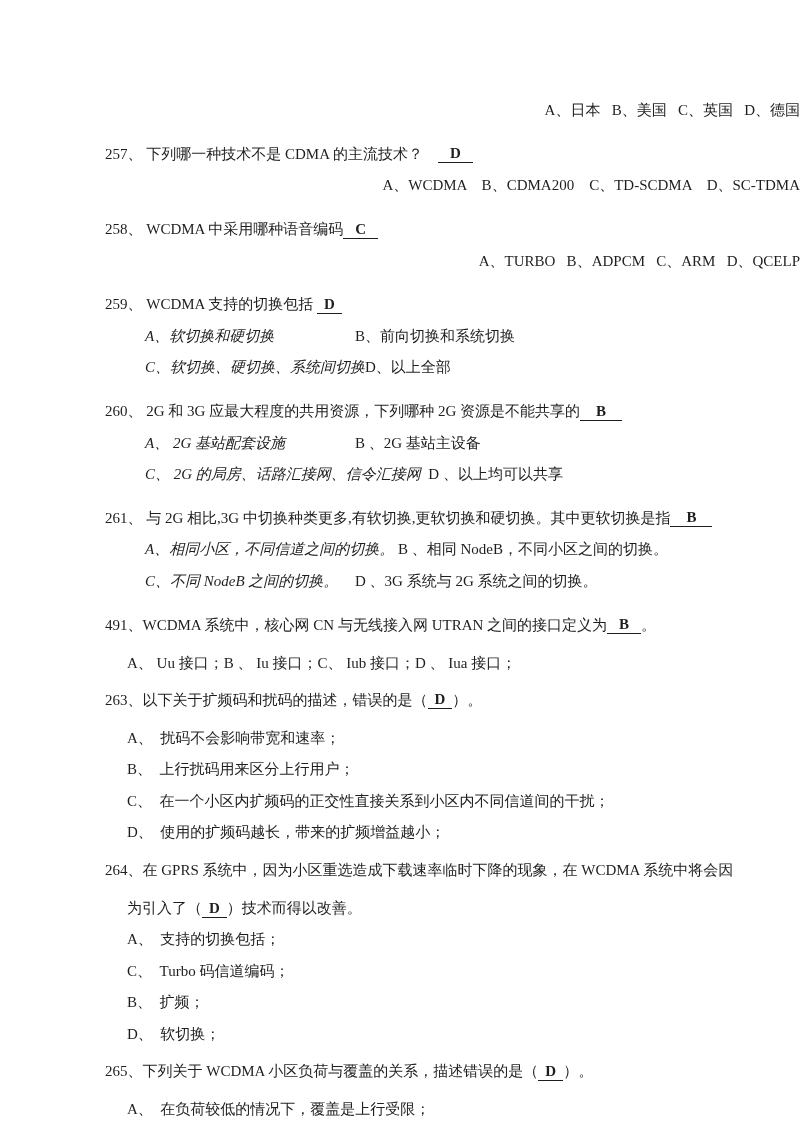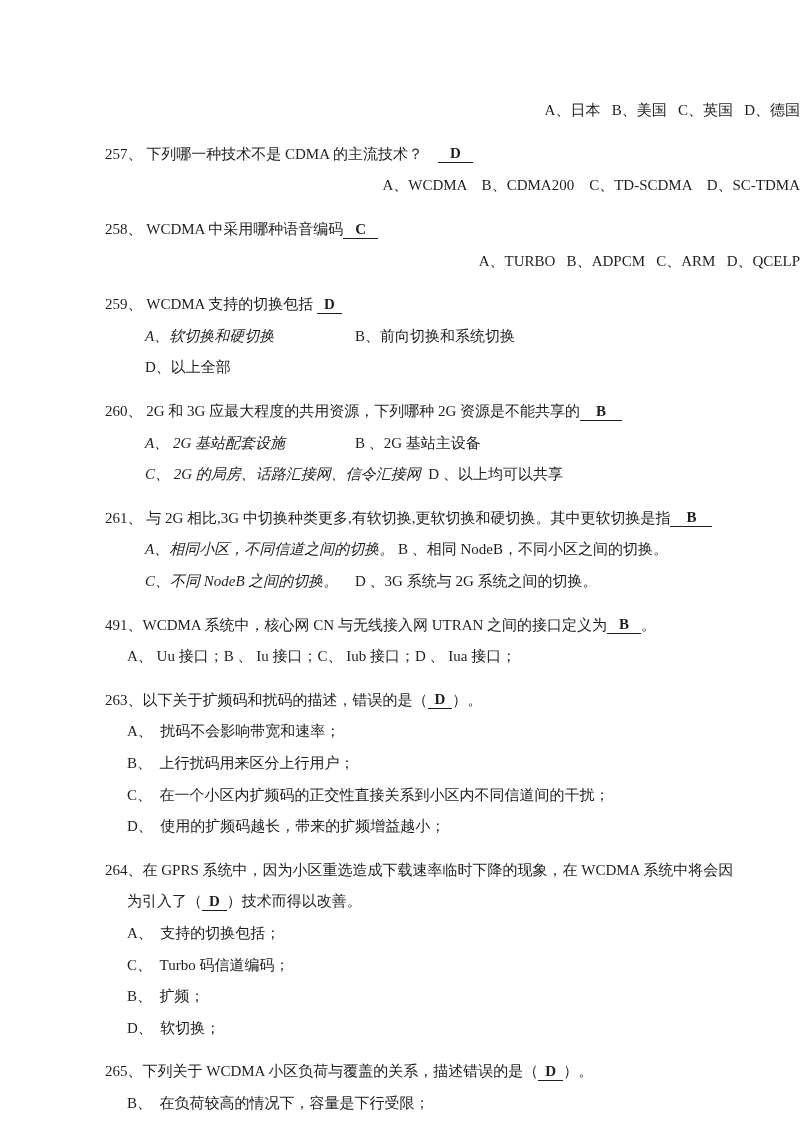--- a/index.html
+++ b/index.html
@@ -20,21 +20,21 @@
   }
   .line {
     height: 31.6px;
     display: flex;
     align-items: center;
     white-space: pre;
   }
   .ind-q  { padding-left: 105px; margin-top: 12px; }  
   .ind-o  { padding-left: 137px; justify-content: flex-end; }  
   .ind-r  { padding-left: 145px; }  
-  .ind-o2 { padding-left: 127px; }  
+  .ind-o2 { padding-left: 127px; align-items: flex-end; }  
   .colA {
     display: inline-block;
     min-width: 210px;
     white-space: pre;
     font-style: italic;
   }
   .ans {
     font-weight: 700;
     border-bottom: 1.5px solid #1e1e1e;
     padding: 0 12px;
@@ -54,21 +54,21 @@
   <div class="line ind-o"><span>A、日本   B、美国   C、英国   D、德国</span></div>
 
   <div class="line ind-q"><span>257、 下列哪一种技术不是 CDMA 的主流技术？    </span><span class="ans">D</span></div>
   <div class="line ind-o"><span>A、WCDMA    B、CDMA200    C、TD-SCDMA    D、SC-TDMA</span></div>
 
   <div class="line ind-q"><span>258、 WCDMA 中采用哪种语音编码</span><span class="ans">C</span></div>
   <div class="line ind-o"><span>A、TURBO   B、ADPCM   C、ARM   D、QCELP</span></div>
 
   <div class="line ind-q"><span>259、 WCDMA 支持的切换包括 </span><span class="ans ans-n">D</span></div>
   <div class="line ind-r"><span class="colA">A、软切换和硬切换</span><span>B、前向切换和系统切换</span></div>
-  <div class="line ind-r"><span>D、以上全部</span></div>
+  <div class="line ind-r"><span class="colA">C、软切换、硬切换、系统间切换</span><span>D、以上全部</span></div>
 
   <div class="line ind-q"><span>260、 2G 和 3G 应最大程度的共用资源，下列哪种 2G 资源是不能共享的</span><span class="ans ans-w">B</span></div>
   <div class="line ind-r"><span class="colA">A、 2G 基站配套设施</span><span>B 、2G 基站主设备</span></div>
   <div class="line ind-r"><span class="colA">C、 2G 的局房、话路汇接网、信令汇接网  </span><span>D 、以上均可以共享</span></div>
 
   <div class="line ind-q"><span>261、 与 2G 相比,3G 中切换种类更多,有软切换,更软切换和硬切换。其中更软切换是指</span><span class="ans ans-w">B</span></div>
   <div class="line ind-r"><span class="colA">A、相同小区，不同信道之间的切换。 </span><span>B 、相同 NodeB，不同小区之间的切换。</span></div>
   <div class="line ind-r"><span class="colA">C、不同 NodeB 之间的切换。</span><span>D 、3G 系统与 2G 系统之间的切换。</span></div>
 
   <div class="line ind-q"><span>491、WCDMA 系统中，核心网 CN 与无线接入网 UTRAN 之间的接口定义为</span><span class="ans">B</span><span>。</span></div>
@@ -81,15 +81,16 @@
   <div class="line ind-o2"><span>D、  使用的扩频码越长，带来的扩频增益越小；</span></div>
 
   <div class="line ind-q"><span>264、在 GPRS 系统中，因为小区重选造成下载速率临时下降的现象，在 WCDMA 系统中将会因</span></div>
   <div class="line ind-o2"><span>为引入了（</span><span class="ans ans-p">D</span><span>）技术而得以改善。</span></div>
   <div class="line ind-o2"><span>A、  支持的切换包括；</span></div>
   <div class="line ind-o2"><span>C、  Turbo 码信道编码；</span></div>
   <div class="line ind-o2"><span>B、  扩频；</span></div>
   <div class="line ind-o2"><span>D、  软切换；</span></div>
 
   <div class="line ind-q"><span>265、下列关于 WCDMA 小区负荷与覆盖的关系，描述错误的是（</span><span class="ans ans-p">D</span><span>）。</span></div>
+  <div class="line ind-o2"><span>A、  在负荷较低的情况下，覆盖是上行受限；</span></div>
   <div class="line ind-o2"><span>B、  在负荷较高的情况下，容量是下行受限；</span></div>
 
 </div>
 
 </body></html>

